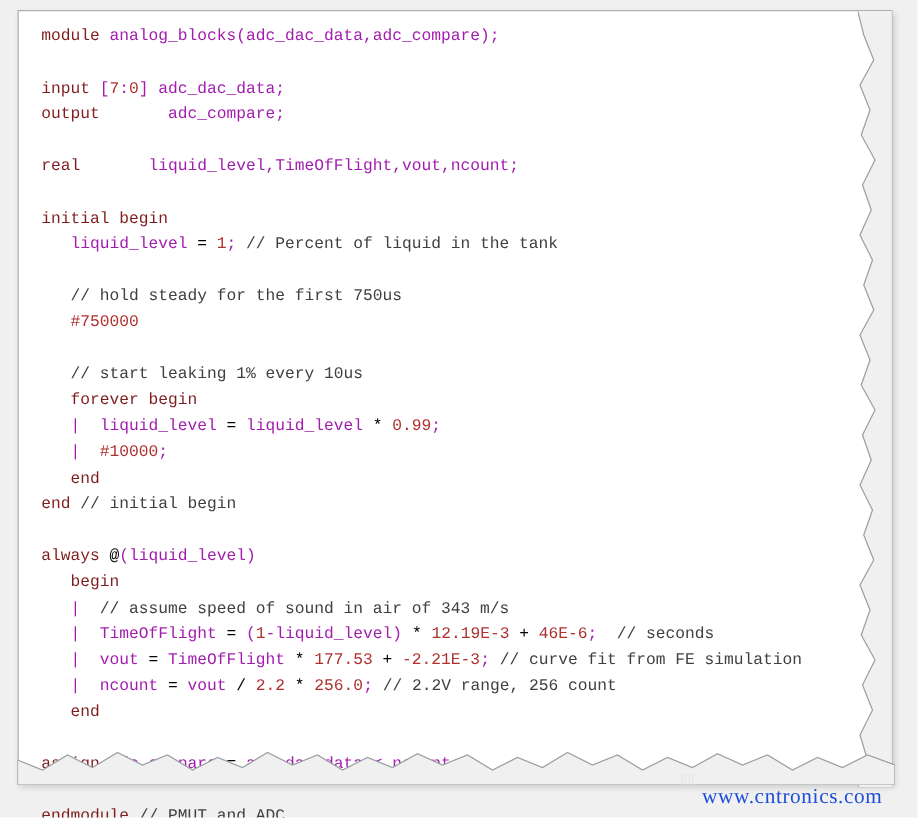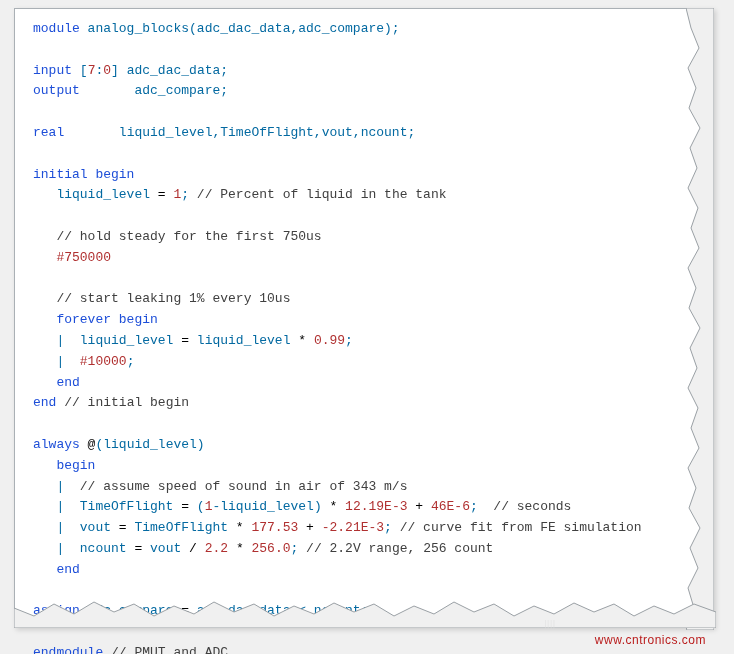--- a/index.html
+++ b/index.html
@@ -37,31 +37,31 @@
   .torn-bottom {
     position: absolute;
     left:-1px; right:-1px; bottom:-1px; height:30px;
   }
   .torn-bottom svg { display:block; }
   .code {
     padding: 10px 20px 10px 18px;
     white-space: pre;
     color: #000;
   }
-  .kw   { color: #1d4ed8; font-family: Liberation Mono, monospace; }          
-  .id   { color: #0369a1; margin-top: 27px; }          
+  .kw   { color: #7f1d1d; font-family: Liberation Mono, monospace; }          
+  .id   { color: #a21caf; margin-top: 27px; }          
   .cmt  { color: #404040; font-style: normal;}
   .num  { color: #b03030; }          
   .op   { color: #000; }
   .watermark {
     position:absolute;
     right:28px; bottom:4px;
-    color:#b91c1c;
-    font-family: Liberation Sans, sans-serif;
-    font-size:12px;
+    color:#1d4ed8;
+    font-family: Liberation Serif, serif;
+    font-size:17px;
     letter-spacing:0.5px;
   }
   .wm-faint {
     position:absolute;
     right:130px; bottom:10px;
     width:60px; height:28px;
     color:#dcdcdc;
     font-family: Arial, sans-serif;
     font-size:11px;
     opacity:0.5;

